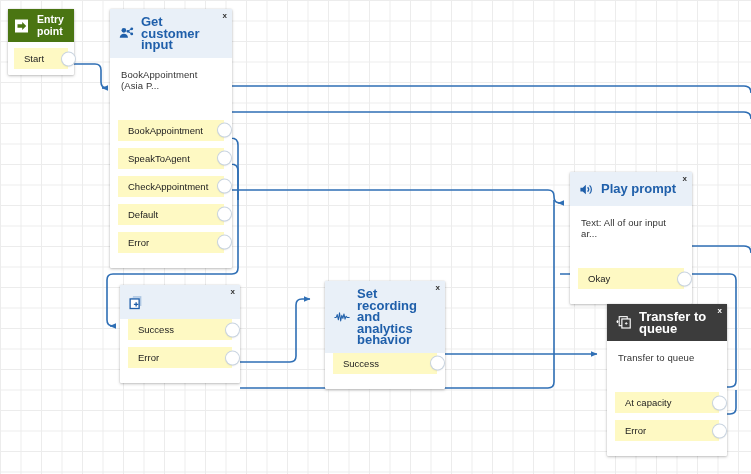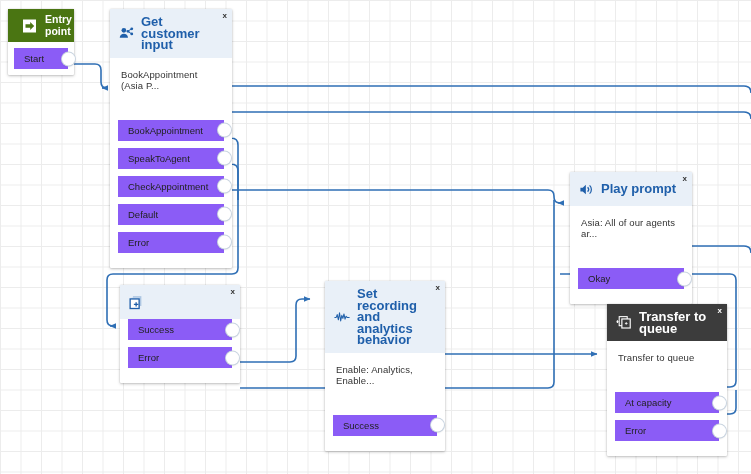--- a/index.html
+++ b/index.html
@@ -29,30 +29,30 @@
   .node-head .title{color:#1f5faa;font-weight:bold;font-size:13px;line-height:11.5px;}
   .node-head.dark{background:#3c3c3c;}
   .node-head.dark .title{color:#ffffff;}
   .node-head.dark .closex{color:#ffffff;}
   .node-head.green{background:#4a7512;}
   .node-head.green .title{color:#ffffff;font-size:10.5px;}
   .closex{position:absolute;top:3px;right:5px;font-size:8px;color:#333;
           font-weight:bold;line-height:8px;cursor:pointer;}
   .node-desc{font-size:9.5px;color:#333;padding:11px 10px 29px 11px;letter-spacing:.1px;}
   .ports{padding:0 0 8px 0;}
-  .port{position:relative;margin:0 8px 7px 8px;background:#8b5cf6;height:21px;
+  .port{position:relative;margin:0 8px 7px 8px;background:#fef9c3;height:21px;
         display:flex;align-items:center;padding-left:10px;font-size:9.5px;color:#222;}
   .port .knob{position:absolute;right:-7px;top:50%;transform:translateY(-50%);
         width:13px;height:13px;border-radius:50%;background:#ffffff;
         box-shadow:0 0 0 1px #c9d4e0, 0 1px 2px rgba(0,0,0,.18);}
   .icon{display:flex;align-items:center;justify-content:center;flex:0 0 auto;}
 
   
   #node-entry    {left:8px;  top:9px;  width:66px;}
-  #node-entry .node-head{padding:5px 14px;}
+  #node-entry .node-head{padding:5px 6px;}
   #node-entry .ports{padding-top:6px;padding-bottom:6px;}
   #node-entry .port{margin:0 6px 0 6px;}
 
   #node-getinput {left:110px;top:9px;  width:122px;}
   #node-playprompt{left:570px;top:172px;width:122px;}
   #node-workingqueue{left:120px;top:285px;width:120px;}
   #node-recording{left:325px;top:281px;width:120px;}
   #node-transfer {left:607px;top:304px;width:120px;}
 </style>
 </head>
@@ -158,21 +158,21 @@
     <span class="icon">
       <svg width="15" height="15" viewBox="0 0 16 16">
         <path d="M1.5,6 H4 L7.3,3 V13 L4,10 H1.5 Z" fill="#1f5faa"></path>
         <path d="M9.2,5.6 A3.4,3.4 0 0 1 9.2,10.4" stroke="#1f5faa" stroke-width="1.3" fill="none"></path>
         <path d="M11.3,3.6 A6,6 0 0 1 11.3,12.4" stroke="#1f5faa" stroke-width="1.3" fill="none"></path>
       </svg>
     </span>
     <span class="title">Play prompt</span>
     <span class="closex">x</span>
   </div>
-  <div class="node-desc">Asia: All of our agents ar...</div>
+  <div class="node-desc">Text: All of our input ar...</div>
   <div class="ports">
     <div class="port">
       <span>Okay</span>
       <span class="knob"></span>
     </div>
   </div>
 </div>
 
 <div class="node" id="node-workingqueue">
   <div class="node-head">
@@ -201,21 +201,20 @@
 <div class="node" id="node-recording">
   <div class="node-head">
     <span class="icon">
       <svg width="16" height="14" viewBox="0 0 18 14">
         <path d="M0.5,7.5 H2.5 L3.6,4.3 L4.9,10.2 L6.2,2.2 L7.5,11.4 L8.8,5.1 L10,8.6 L11.2,3.6 L12.4,9.4 L13.6,6.2 L14.8,7.5 H17.5" stroke="#1f5faa" stroke-width="1.15" fill="none" stroke-linejoin="round"></path>
       </svg>
     </span>
     <span class="title">Set recording and analytics behavior</span>
     <span class="closex">x</span>
   </div>
-  <div class="node-desc">Enable: Analytics, Enable...</div>
   <div class="ports">
     <div class="port">
       <span>Success</span>
       <span class="knob"></span>
     </div>
   </div>
 </div>
 
 <div class="node" id="node-transfer">
   <div class="node-head dark">

